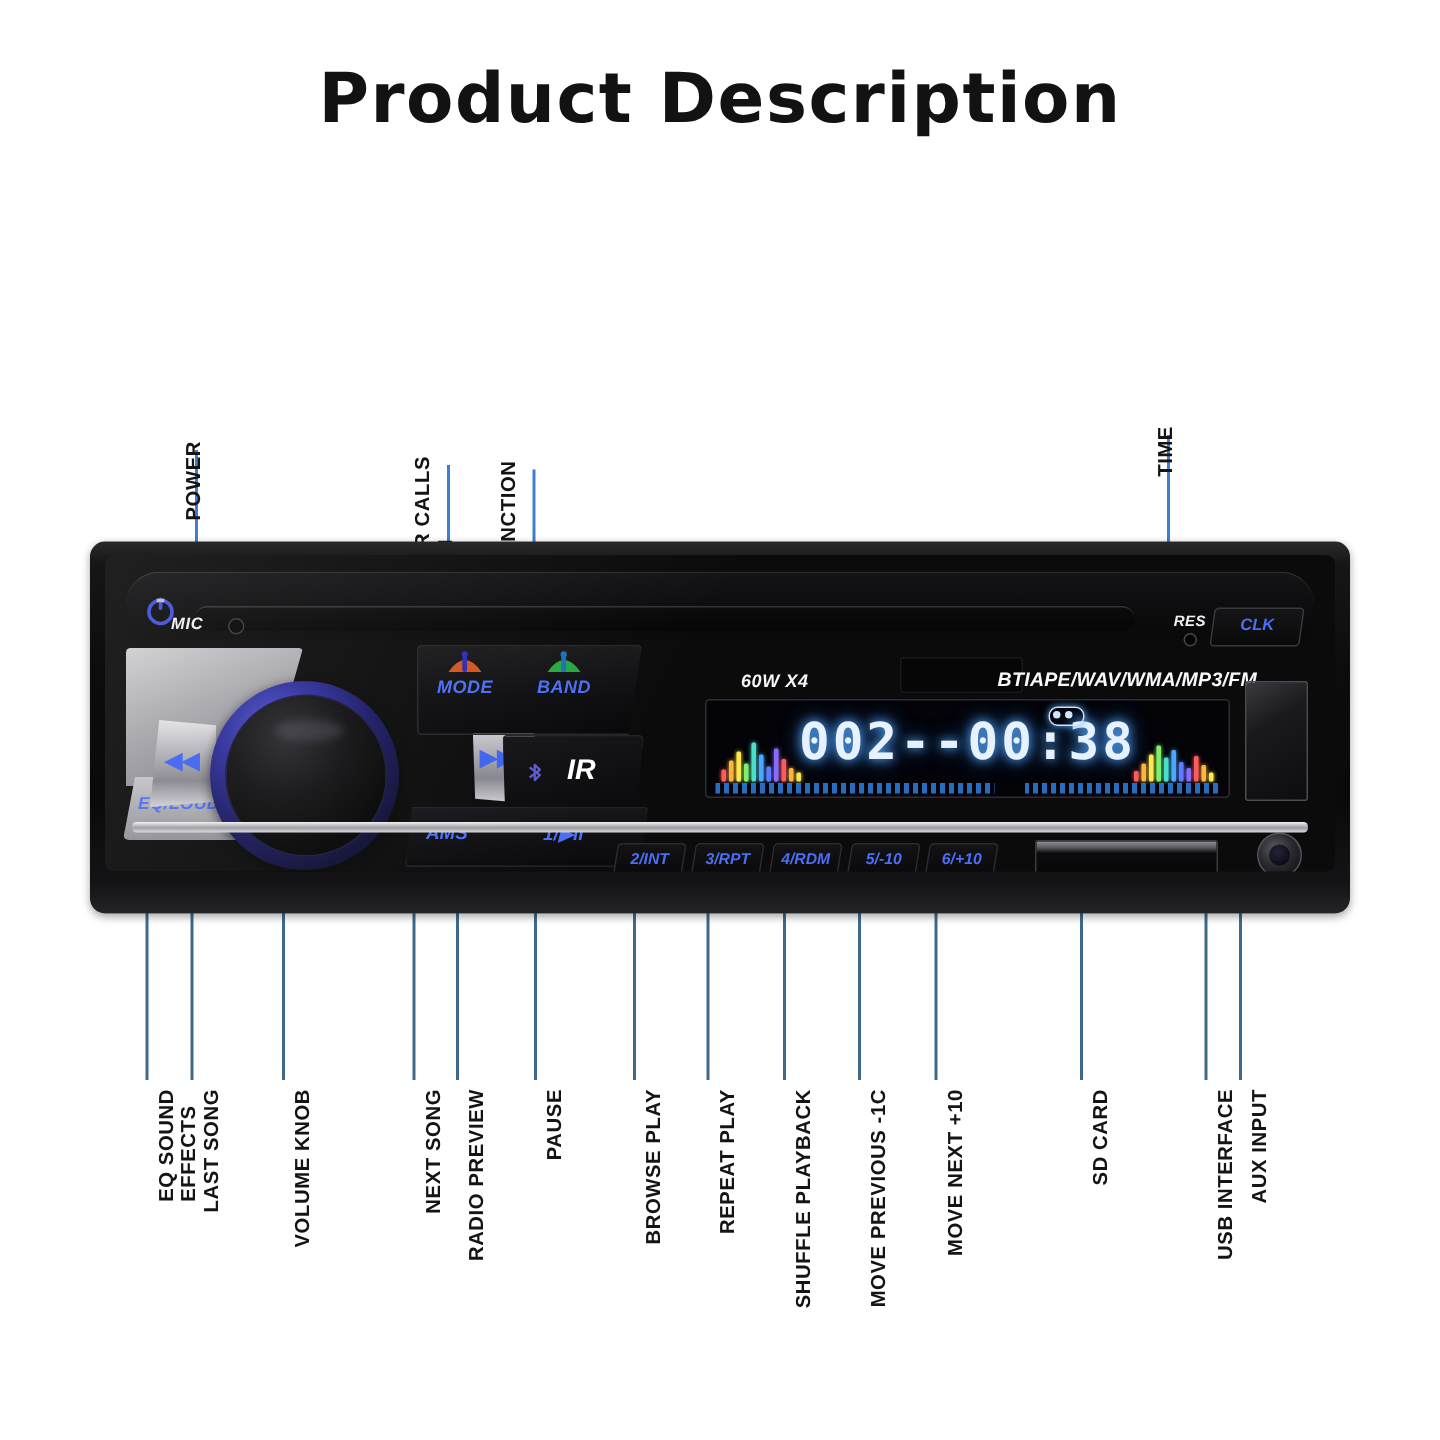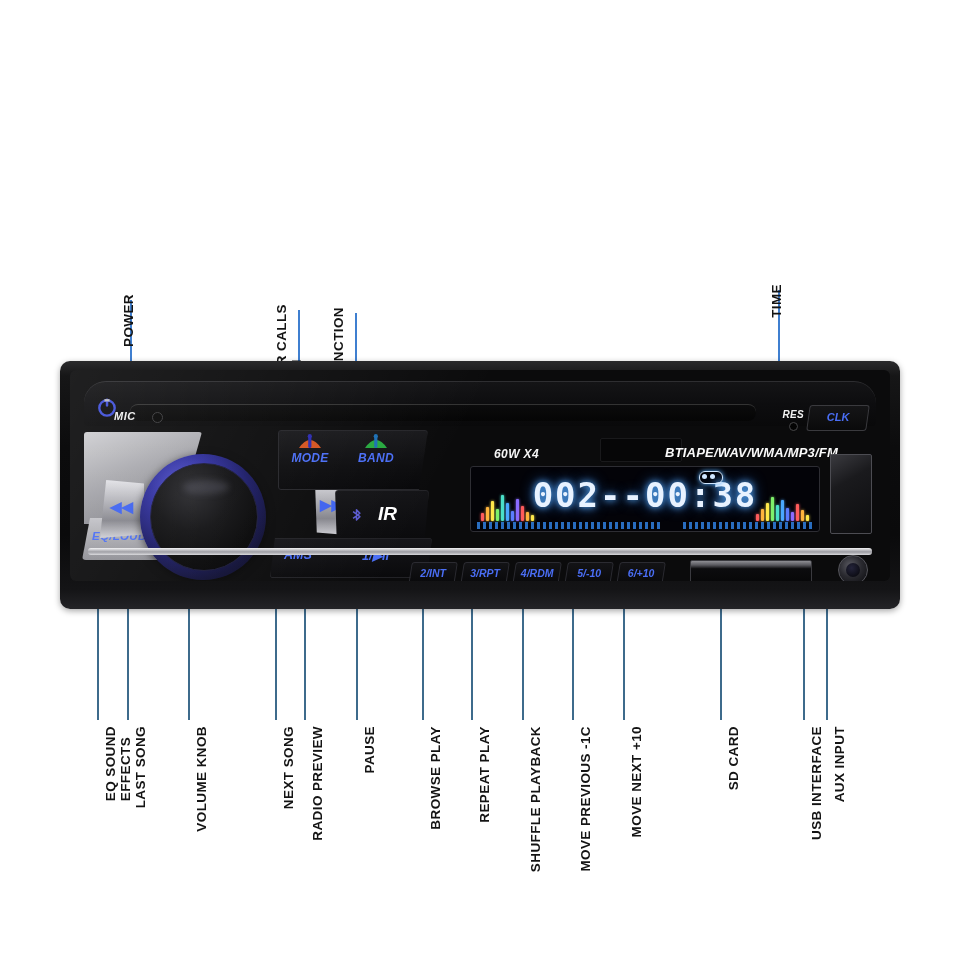--- a/index.html
+++ b/index.html
@@ -277,20 +277,21 @@
     position:absolute;left:0;top:0;width:100%;height:100%;
     background:linear-gradient(118deg,rgba(255,255,255,.085) 0%,rgba(255,255,255,.03) 30%,rgba(255,255,255,0) 46%);
     pointer-events:none;
   }
 </style>
 </head>
 <body>
 
 <div id="stage">
 
+  <div class="title">Product Description</div>
 
   <div id="callout-layer">
       <div class="lead" style="left: 130px; top: 300px; height: 140px;"></div>
       <div class="dot" style="left: 128px; top: 436px;"></div>
       <div class="callout top" style="left: 136px; top: 294px; transform: rotate(-90deg) translate(-100%, -100%); text-align: left;">POWER</div>
       <div class="lead" style="left: 298px; top: 310px; height: 130px;"></div>
       <div class="dot" style="left: 296px; top: 436px;"></div>
       <div class="callout top" style="left: 304px; top: 304px; transform: rotate(-90deg) translate(-100%, -100%); text-align: left;">ANSWER CALLS
 BUTTON</div>
       <div class="lead" style="left: 355px; top: 313px; height: 127px;"></div>

